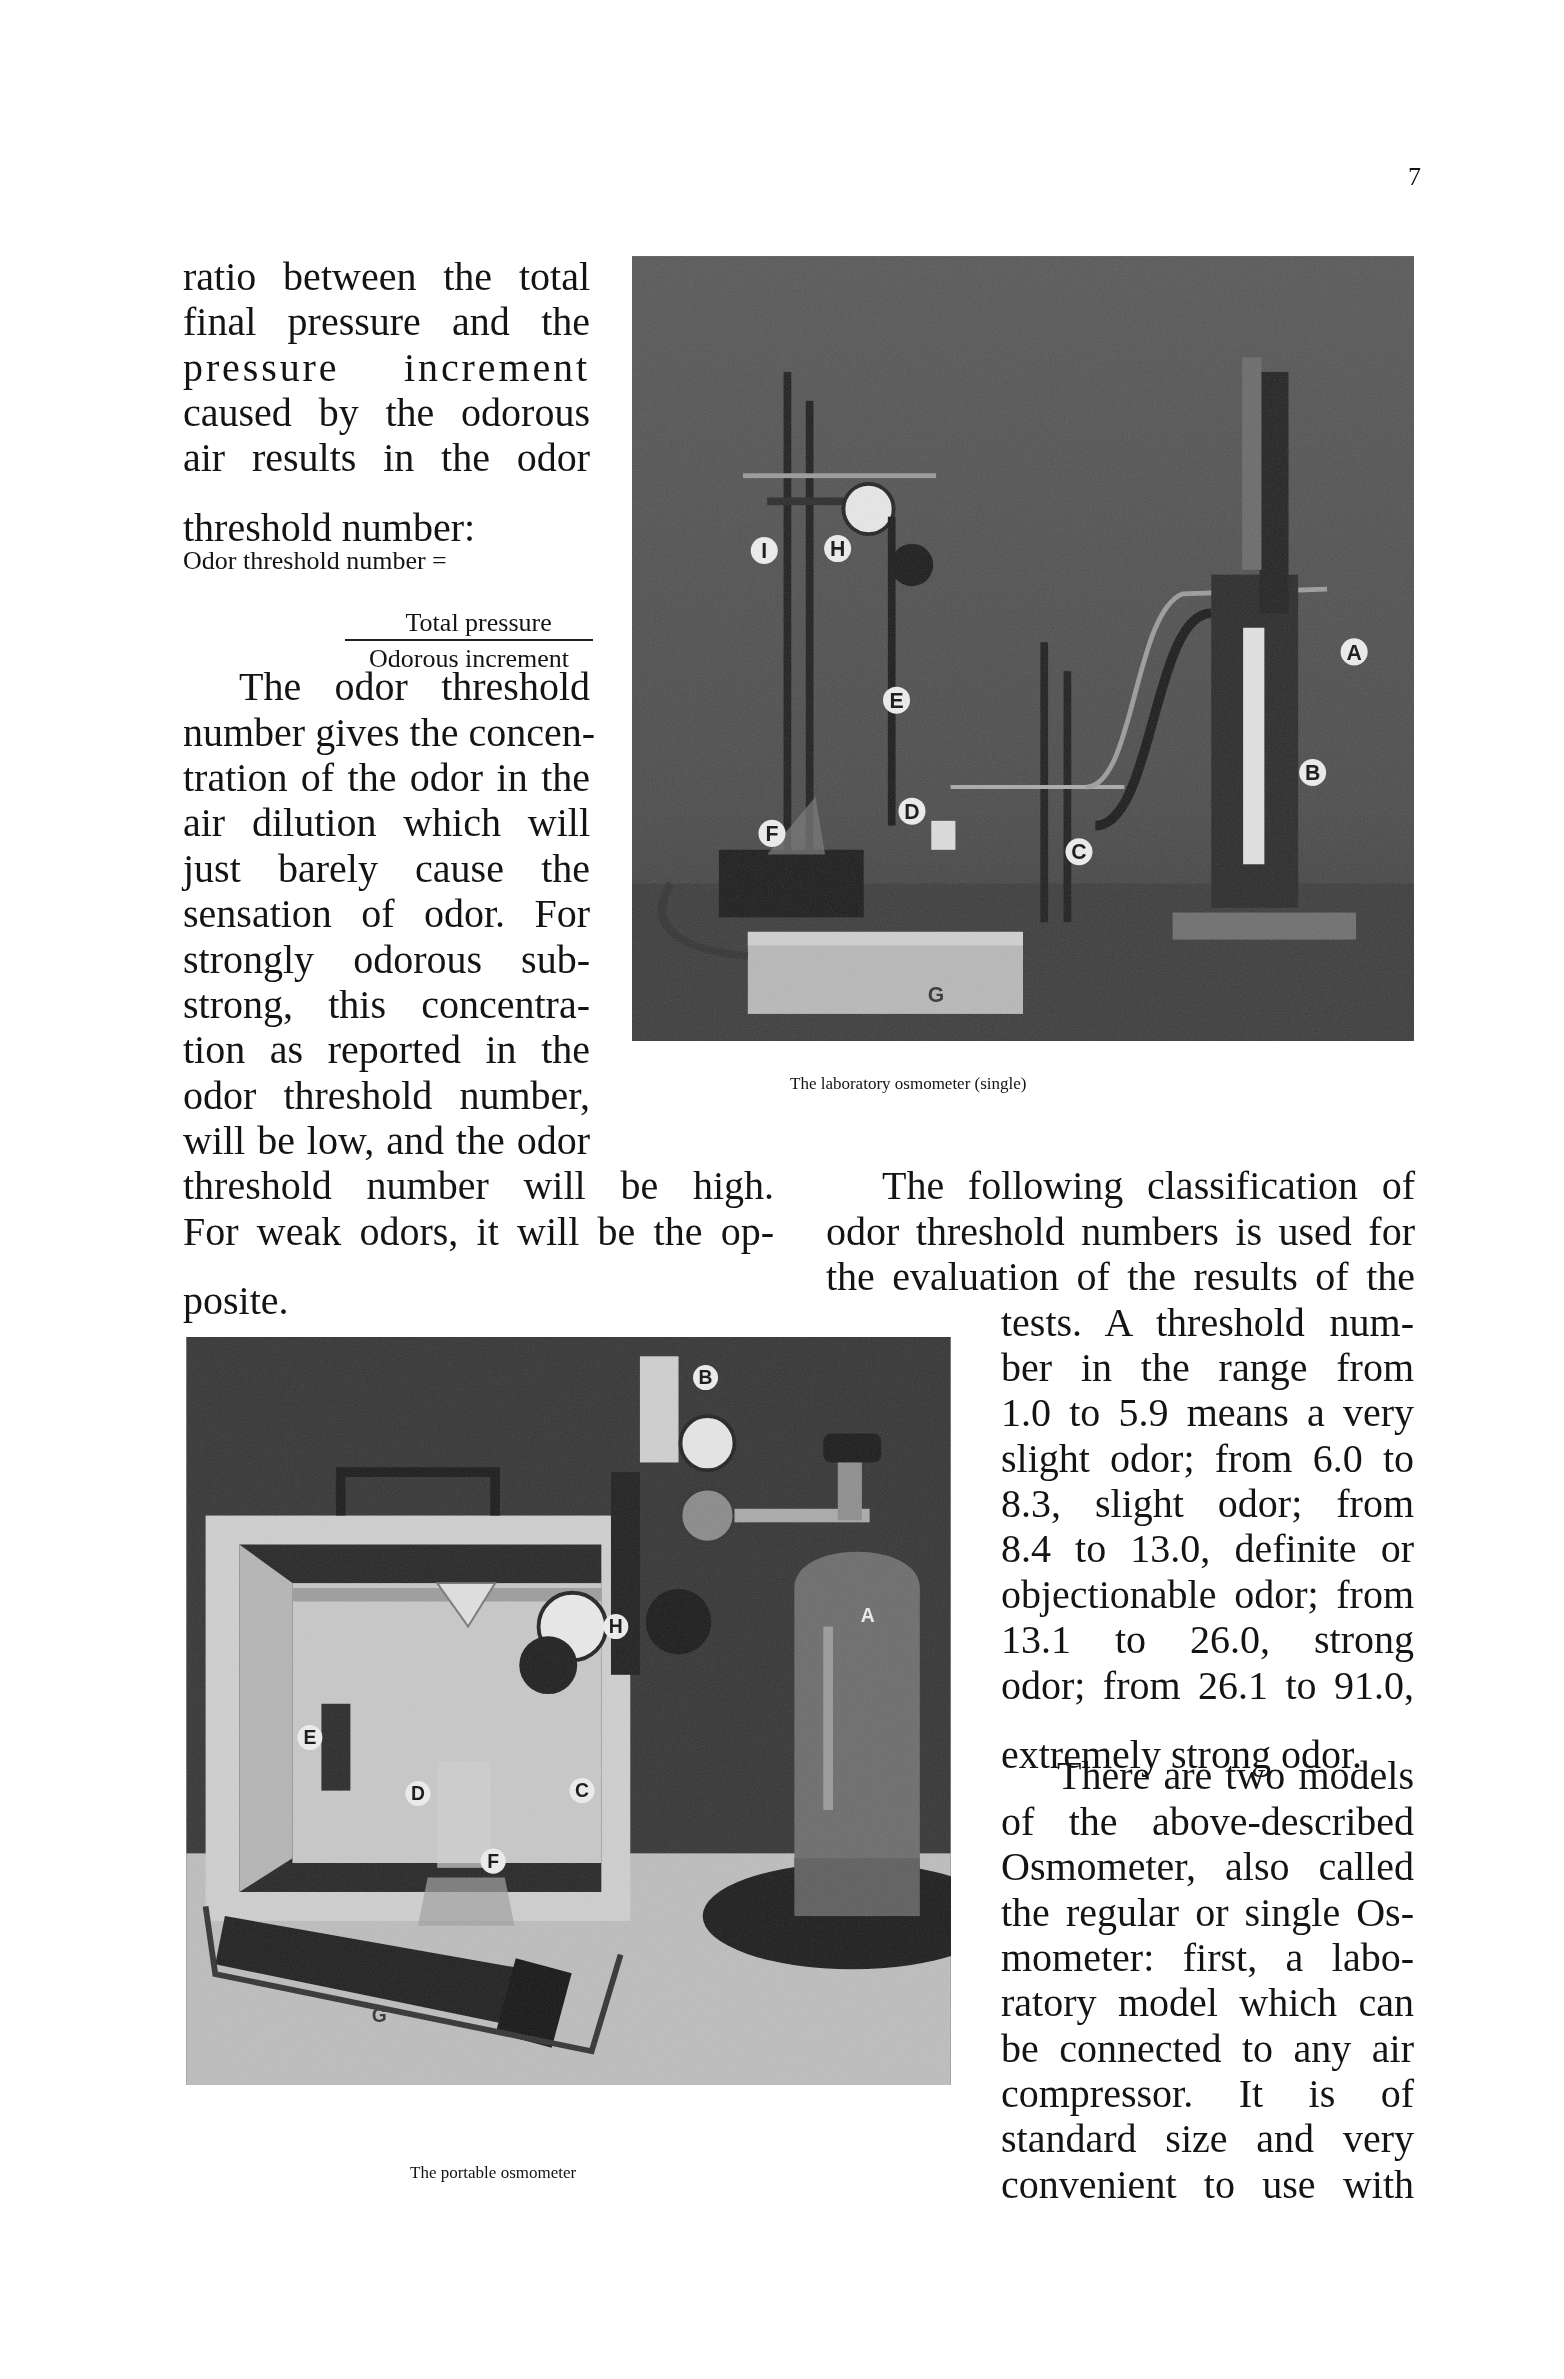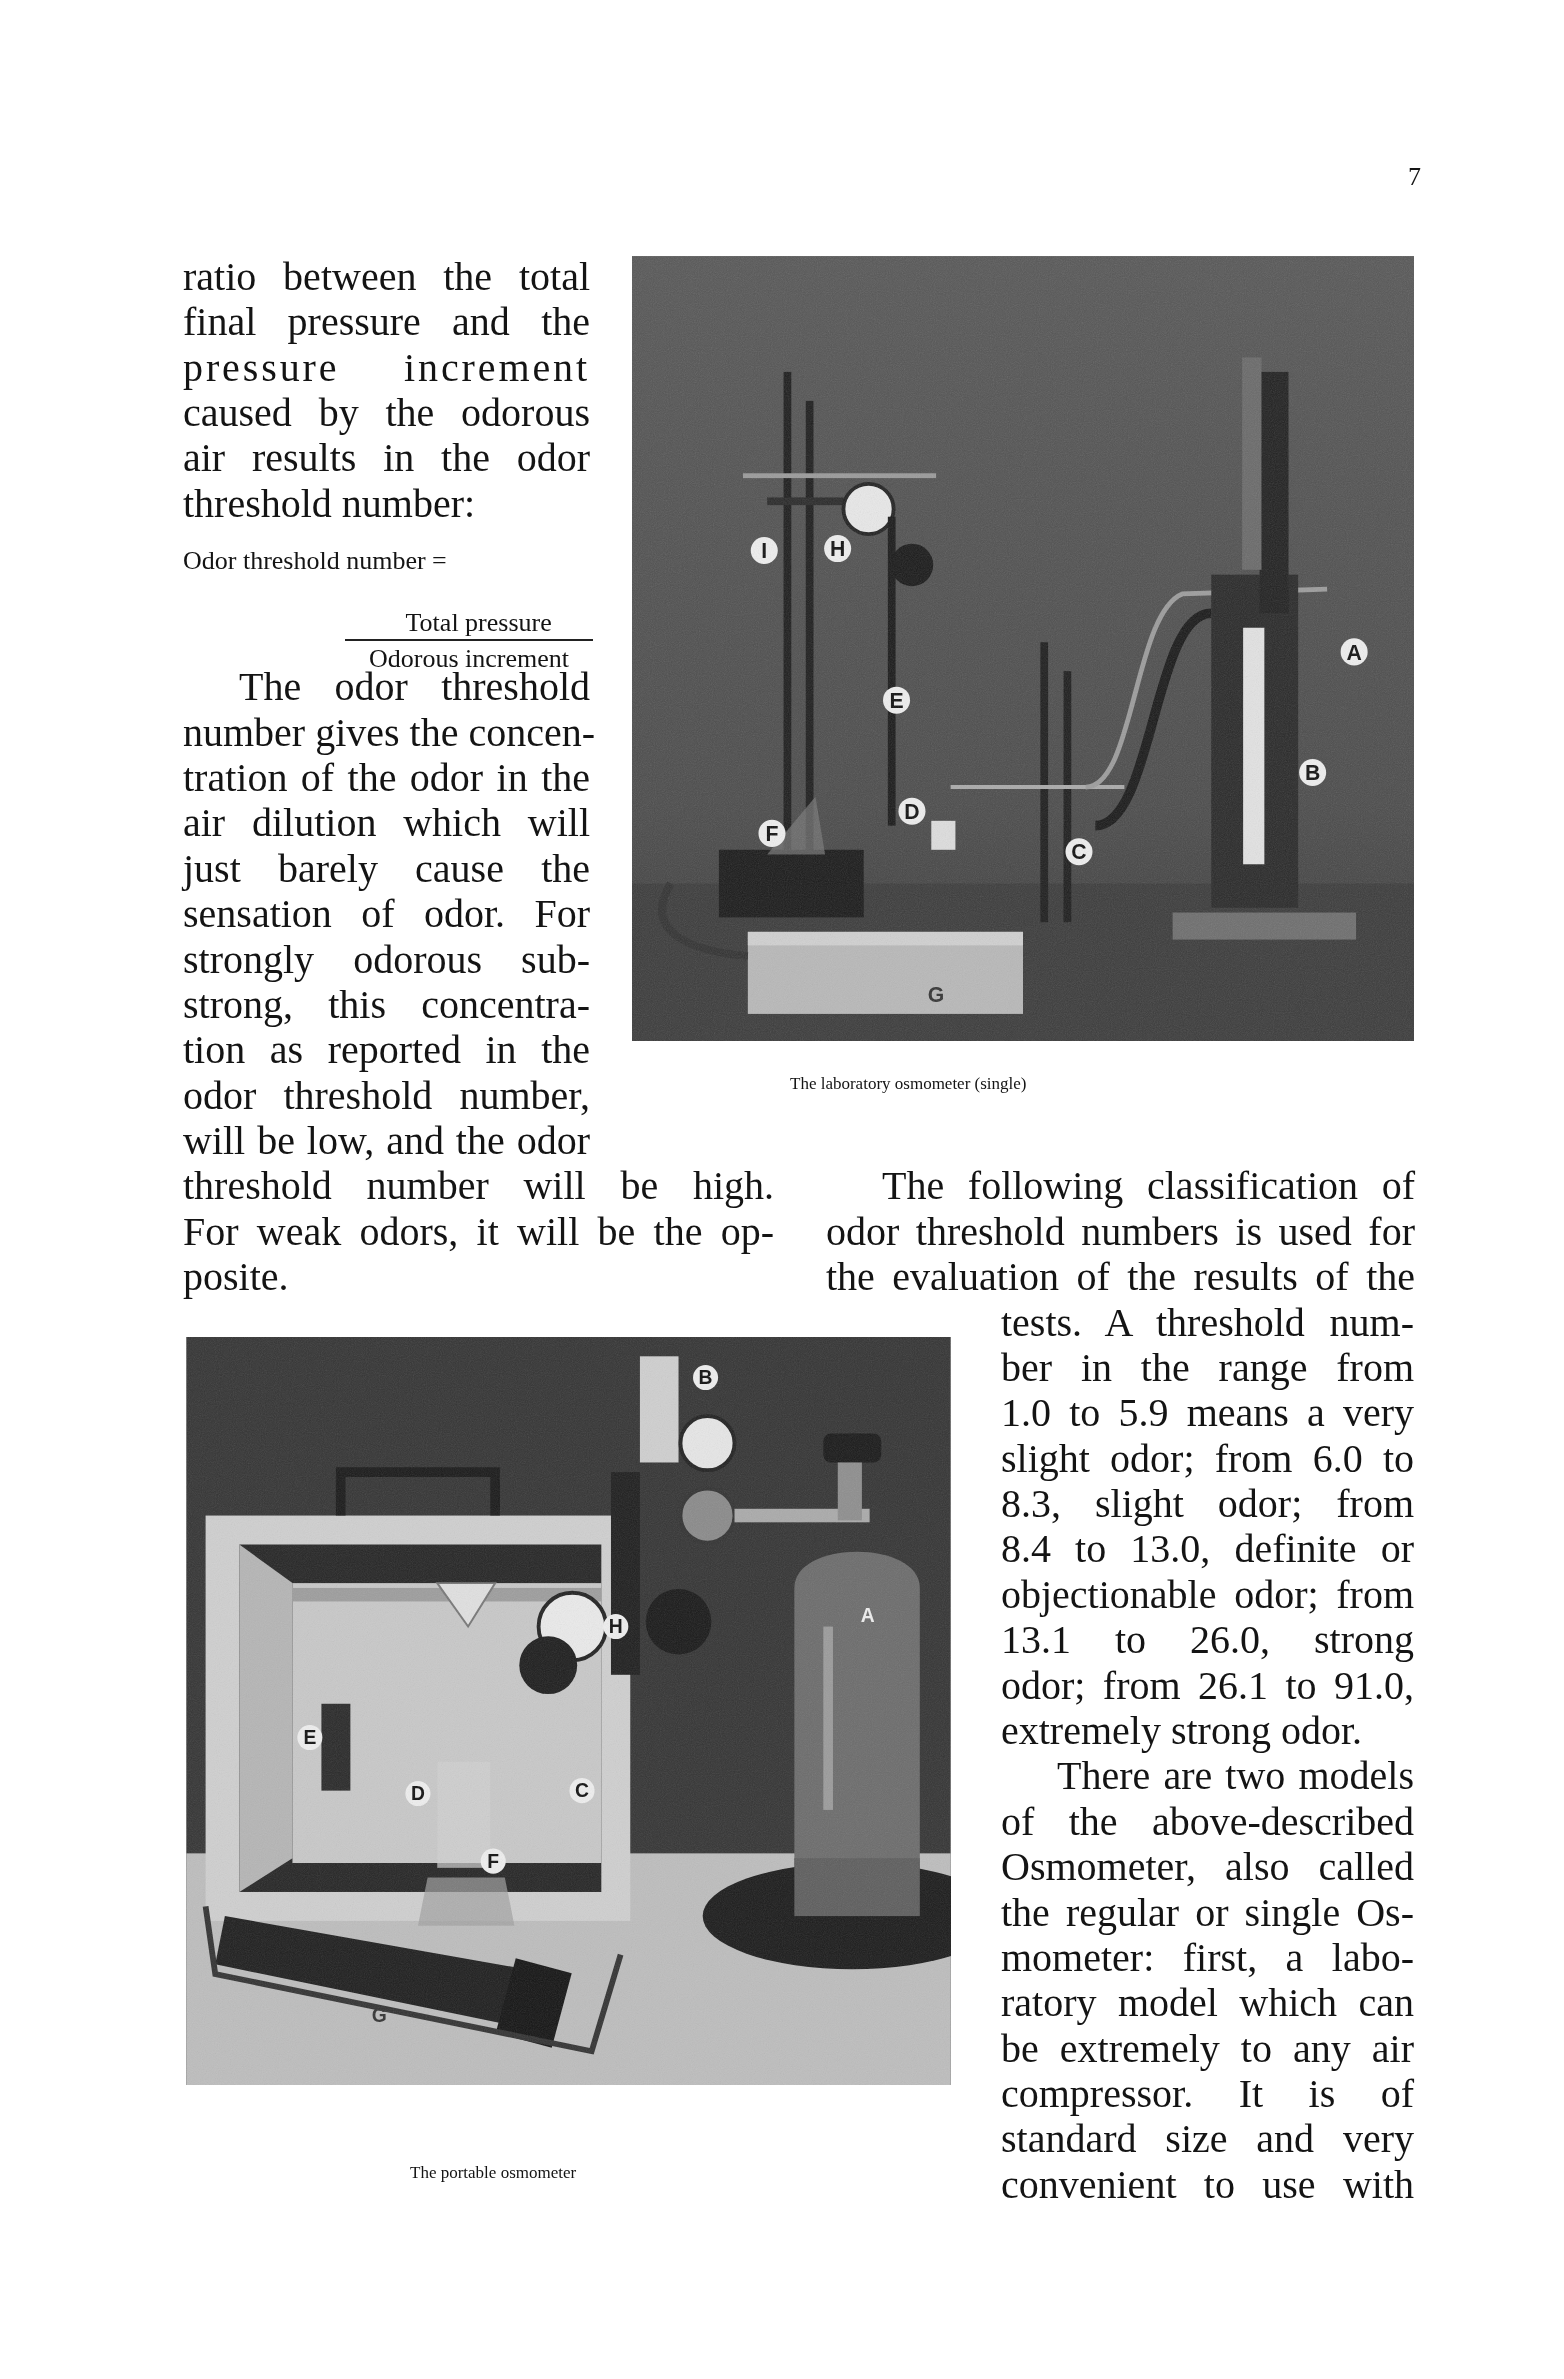--- a/index.html
+++ b/index.html
@@ -9,21 +9,21 @@
   .running-head { top:154px; left:0; width:1564px; height:42px; font-size:26px; letter-spacing:0.5px; }
   .running-title { position:absolute; left:480px; top:7.7px; }
   .page-num { position:absolute; left:1408px; top:7.7px; }
   .line { position:absolute; font-size:40px; line-height:45px; height:45px; white-space:nowrap;
           text-align:justify; text-align-last:justify; }
   .lcol { left:183px; width:407px; }
   .rcol { left:1001px; width:413px; }
   .rcol-wide { left:826px; width:589px; }
   .lcol-wide { left:183px; width:591px; }
   .indent { padding-left:56px; box-sizing:border-box; }
-  .noj { text-align:left; text-align-last:left; }
+  .noj { text-align:left; text-align-last:left;margin-top:24px; }
   .formula-lhs { position:absolute; left:183px; top:546px; font-size:26px; white-space:nowrap; }
   .frac { position:absolute; left:345px; top:575px; width:248px; font-size:26px; text-align:center; }
   .frac .num { display:block; line-height:31px; padding-left:19.3px;margin-top:32px; }
   .frac .bar { display:block; height:1.9px; background:#222; margin:1px 0 1.9px 0; }
   .frac .den { display:block; line-height:31px; }
   .photo { position:absolute; overflow:hidden; }
   .photo svg { display:block; }
   .caption { position:absolute; font-size:17px; white-space:nowrap; }
   .callout { font-family:"Liberation Sans","DejaVu Sans",sans-serif; font-weight:bold; }
 </style>
@@ -156,21 +156,21 @@
   <div class="line rcol noj" style="top:1708px">extremely strong odor.</div>
 </div>
 
 <div>
   <div class="line rcol indent" style="top:1753px">There are two models</div>
   <div class="line rcol" style="top:1799px">of the above-described</div>
   <div class="line rcol" style="top:1844px">Osmometer, also called</div>
   <div class="line rcol" style="top:1890px">the regular or single Os-</div>
   <div class="line rcol" style="top:1935px">mometer: first, a labo-</div>
   <div class="line rcol" style="top:1980px">ratory model which can</div>
-  <div class="line rcol" style="top:2026px">be extremely to any air</div>
+  <div class="line rcol" style="top:2026px">be connected to any air</div>
   <div class="line rcol" style="top:2071px">compressor. It is of</div>
   <div class="line rcol" style="top:2116px">standard size and very</div>
   <div class="line rcol" style="top:2162px">convenient to use with</div>
 </div>
 
 <div class="photo" style="left:186px;top:1337px;width:765px;height:748px">
   <svg width="765" height="748" viewBox="0 0 792 775">
     <defs>
       <filter id="grain2">
           <feTurbulence type="fractalNoise" baseFrequency="0.9" numOctaves="2"></feTurbulence>

